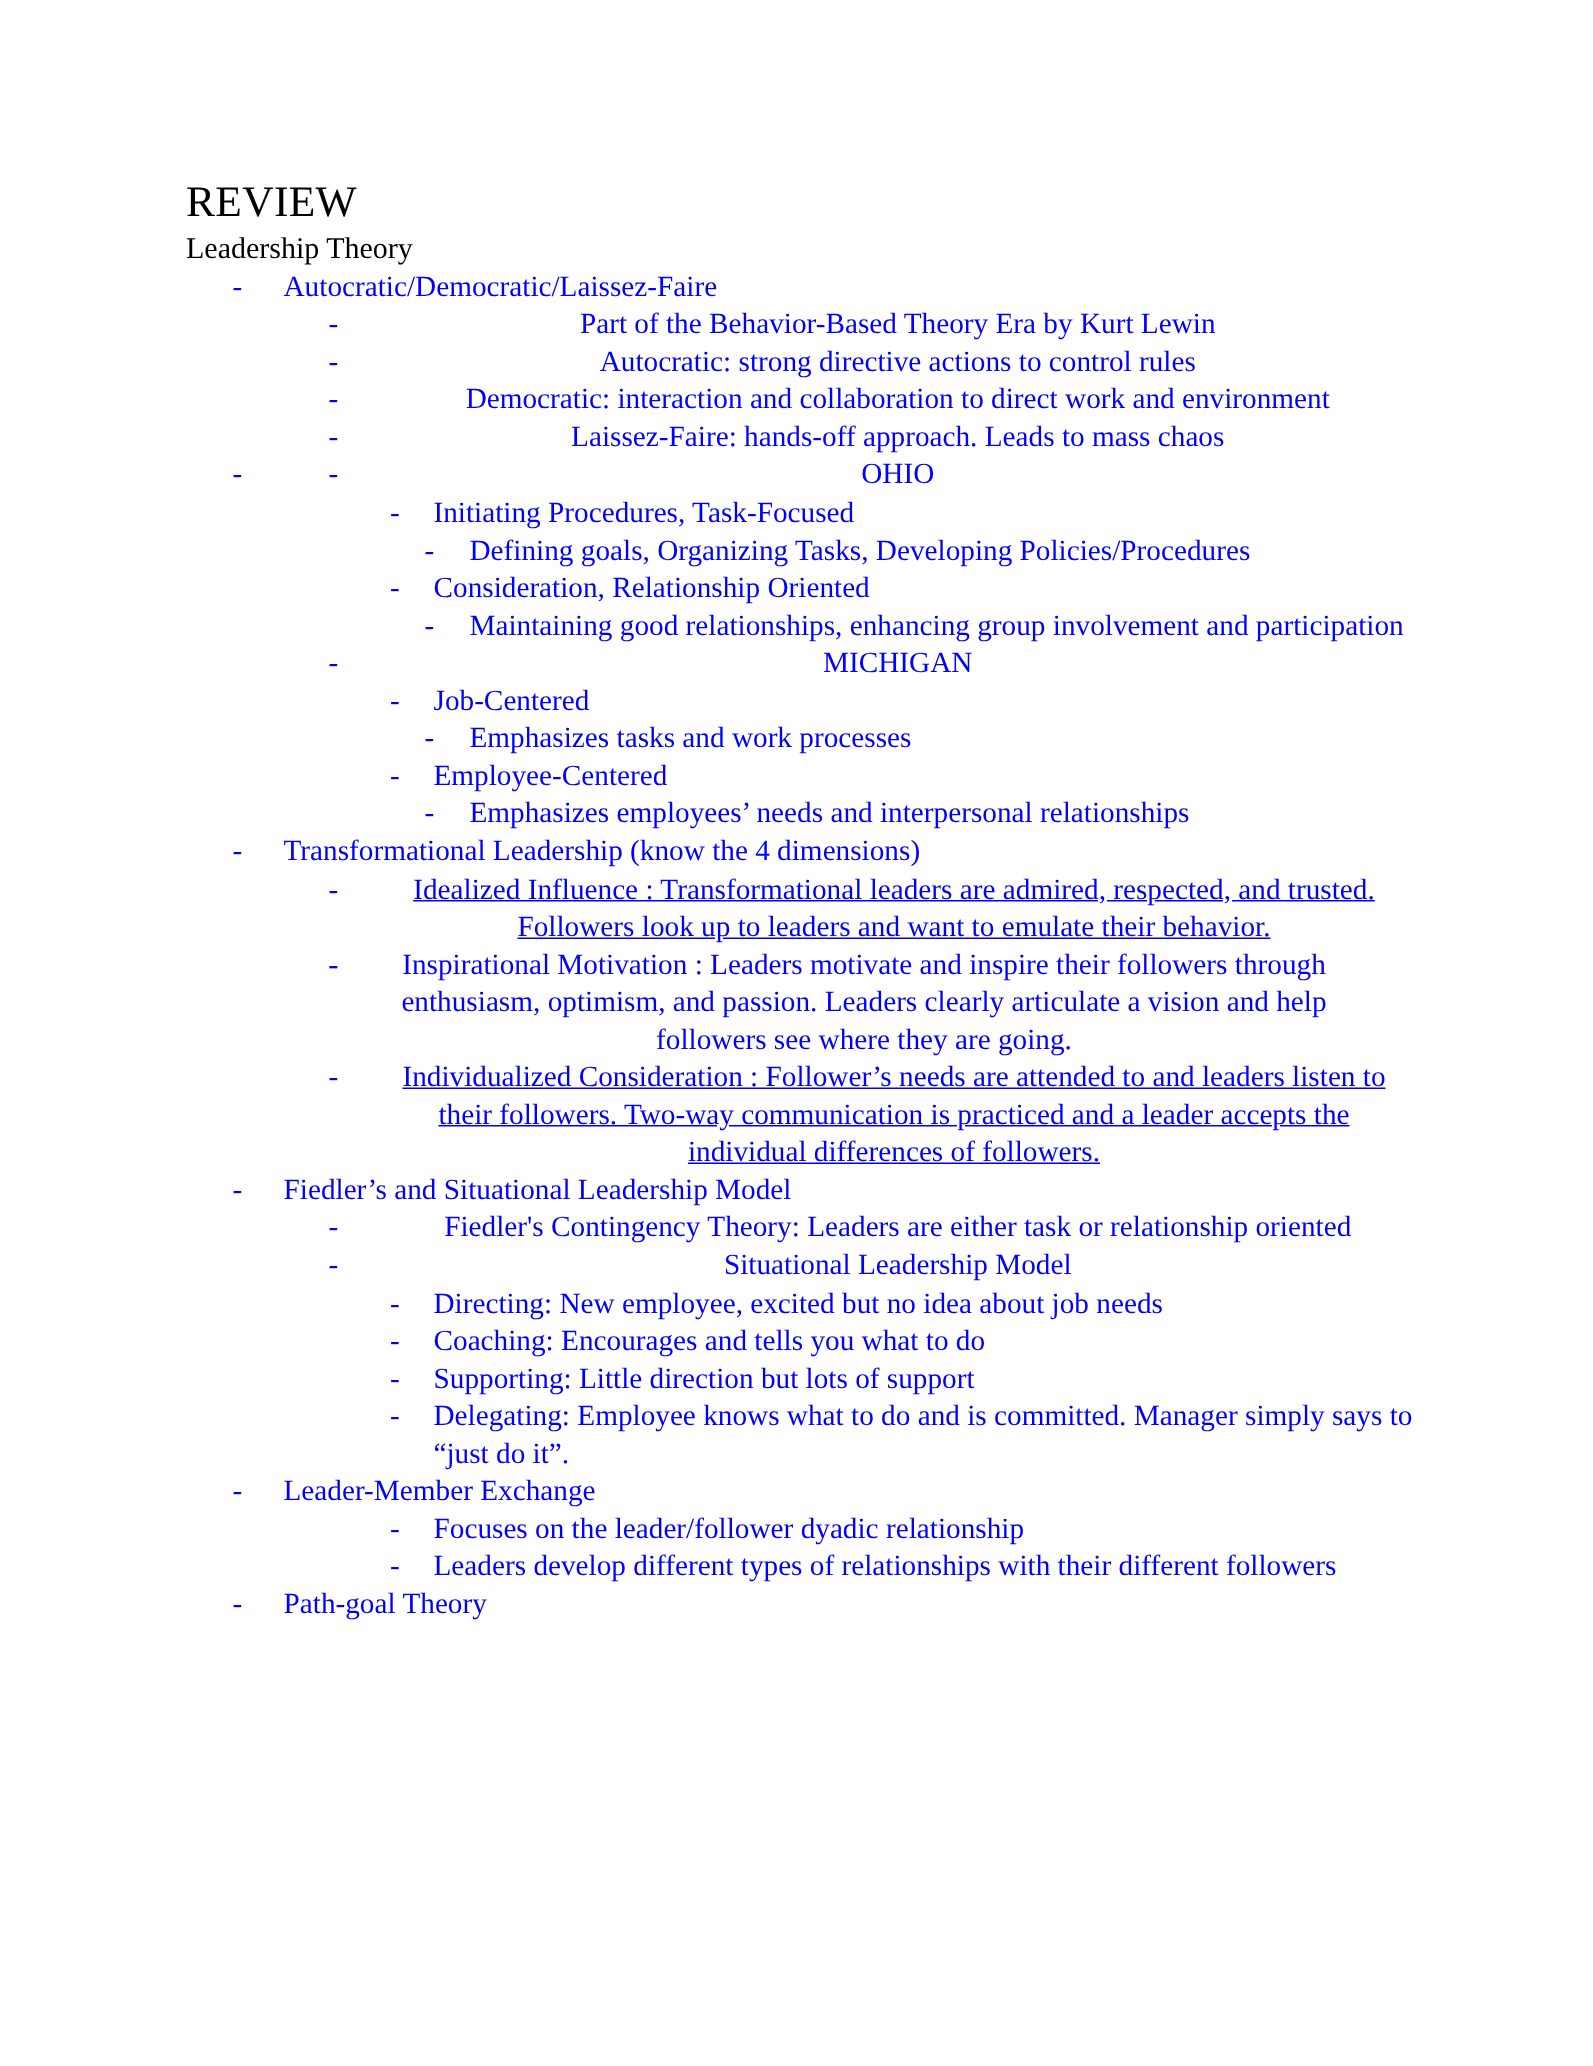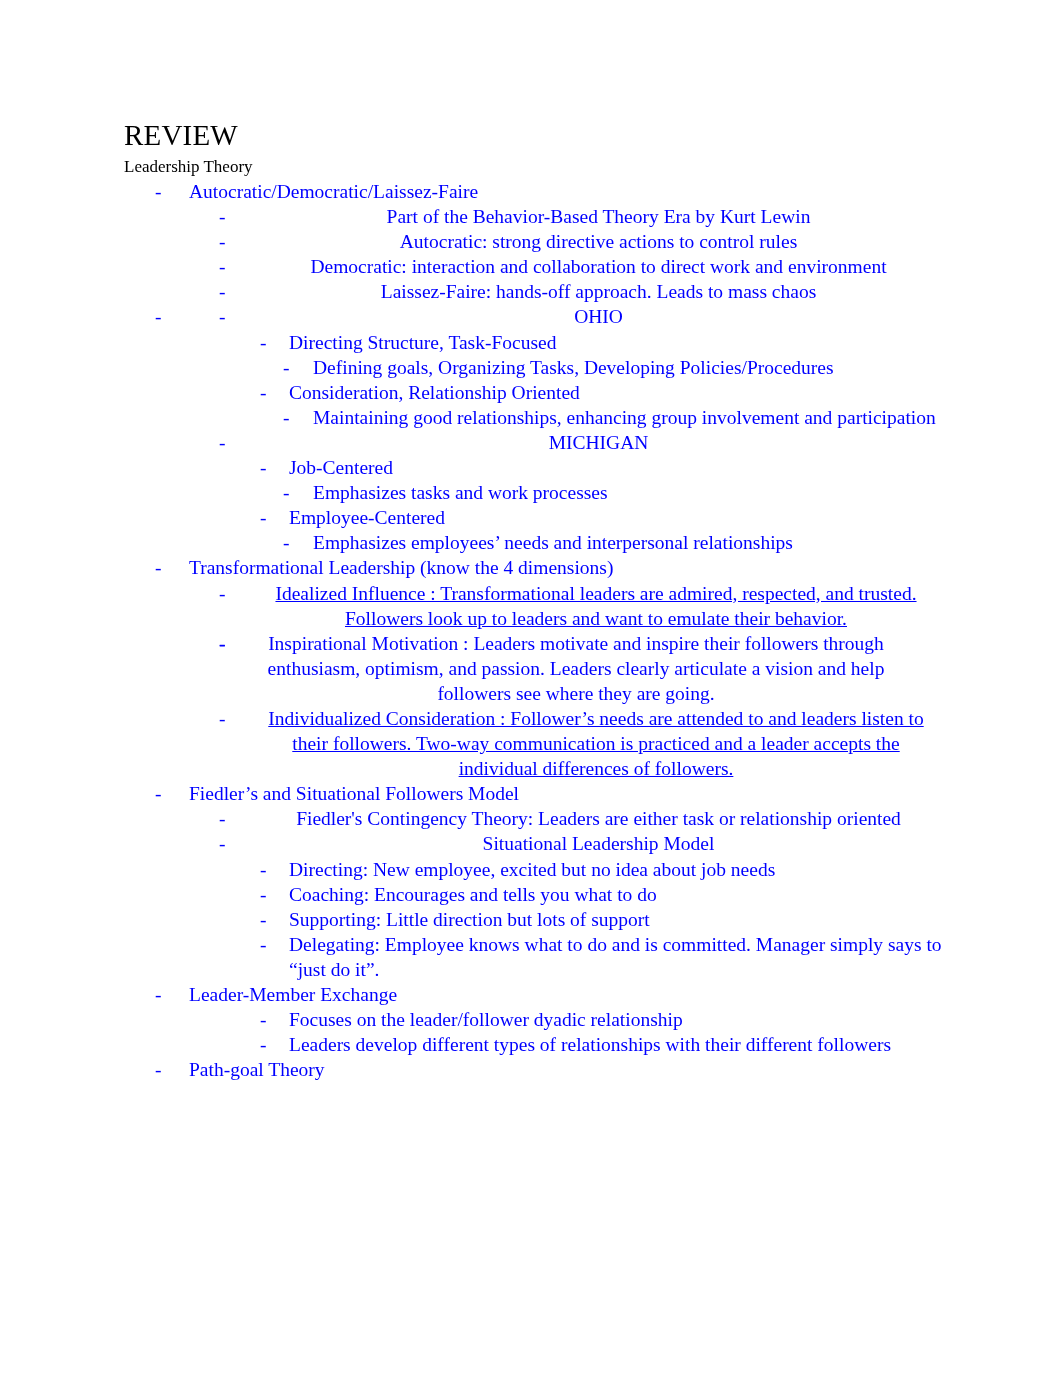--- a/index.html
+++ b/index.html
@@ -25,21 +25,21 @@
   .doc-title {
     font-size: 29px;
     line-height: 34px;
     color: #000000;
     margin: 0 0 2px 0;
     padding-left: 124px;
     letter-spacing: 0.2px;
     font-weight: normal;
   }
   .lead-line {
-    font-size: 17px;
+    font-size: 20px;
     line-height: 25px;
     padding-left: 124px;
     color: #000000;
   }
 
   ul.outline {
     list-style: none;
     margin: 0;
     padding: 0;
   }
@@ -119,21 +119,21 @@
       <span class="bullet">-</span>
     </li>
 
     <li class="item lvl2 blue">
       <span class="bullet">-</span>
       <span class="text w-max">OHIO</span>
     </li>
 
     <li class="item lvl3 blue">
       <span class="bullet">-</span>
-      <span class="text w-max">Directing Structure, Task-Focused</span>
+      <span class="text w-max">Initiating Procedures, Task-Focused</span>
     </li>
     <li class="item lvl4 blue">
       <span class="bullet">-</span>
       <span class="text nowrap">Defining goals, Organizing Tasks, Developing Policies/Procedures</span>
     </li>
 
     <li class="item lvl3 blue">
       <span class="bullet">-</span>
       <span class="text w-max">Consideration, Relationship Oriented</span>
     </li>
@@ -181,21 +181,21 @@
       <span class="bullet">-</span>
       <span class="text w-mid">Inspirational Motivation   : Leaders motivate and inspire their followers through enthusiasm, optimism, and passion. Leaders clearly articulate a vision and help followers see where they are going.</span>
     </li>
     <li class="item lvl2 blue">
       <span class="bullet">-</span>
       <span class="text w-wide">Individualized Consideration   : Follower’s needs are attended to and leaders listen to their followers. Two-way communication is practiced and a leader accepts the individual differences of followers.</span>
     </li>
 
     <li class="item lvl1 black">
       <span class="bullet">-</span>
-      <span class="text w-max">Fiedler’s and Situational Followers Model</span>
+      <span class="text w-max">Fiedler’s and Situational Leadership Model</span>
     </li>
 
     <li class="item lvl2 blue">
       <span class="bullet">-</span>
       <span class="text nowrap">Fiedler's Contingency Theory: Leaders are either task or relationship oriented</span>
     </li>
     <li class="item lvl2 blue">
       <span class="bullet">-</span>
       <span class="text w-max">Situational Leadership Model</span>
     </li>

